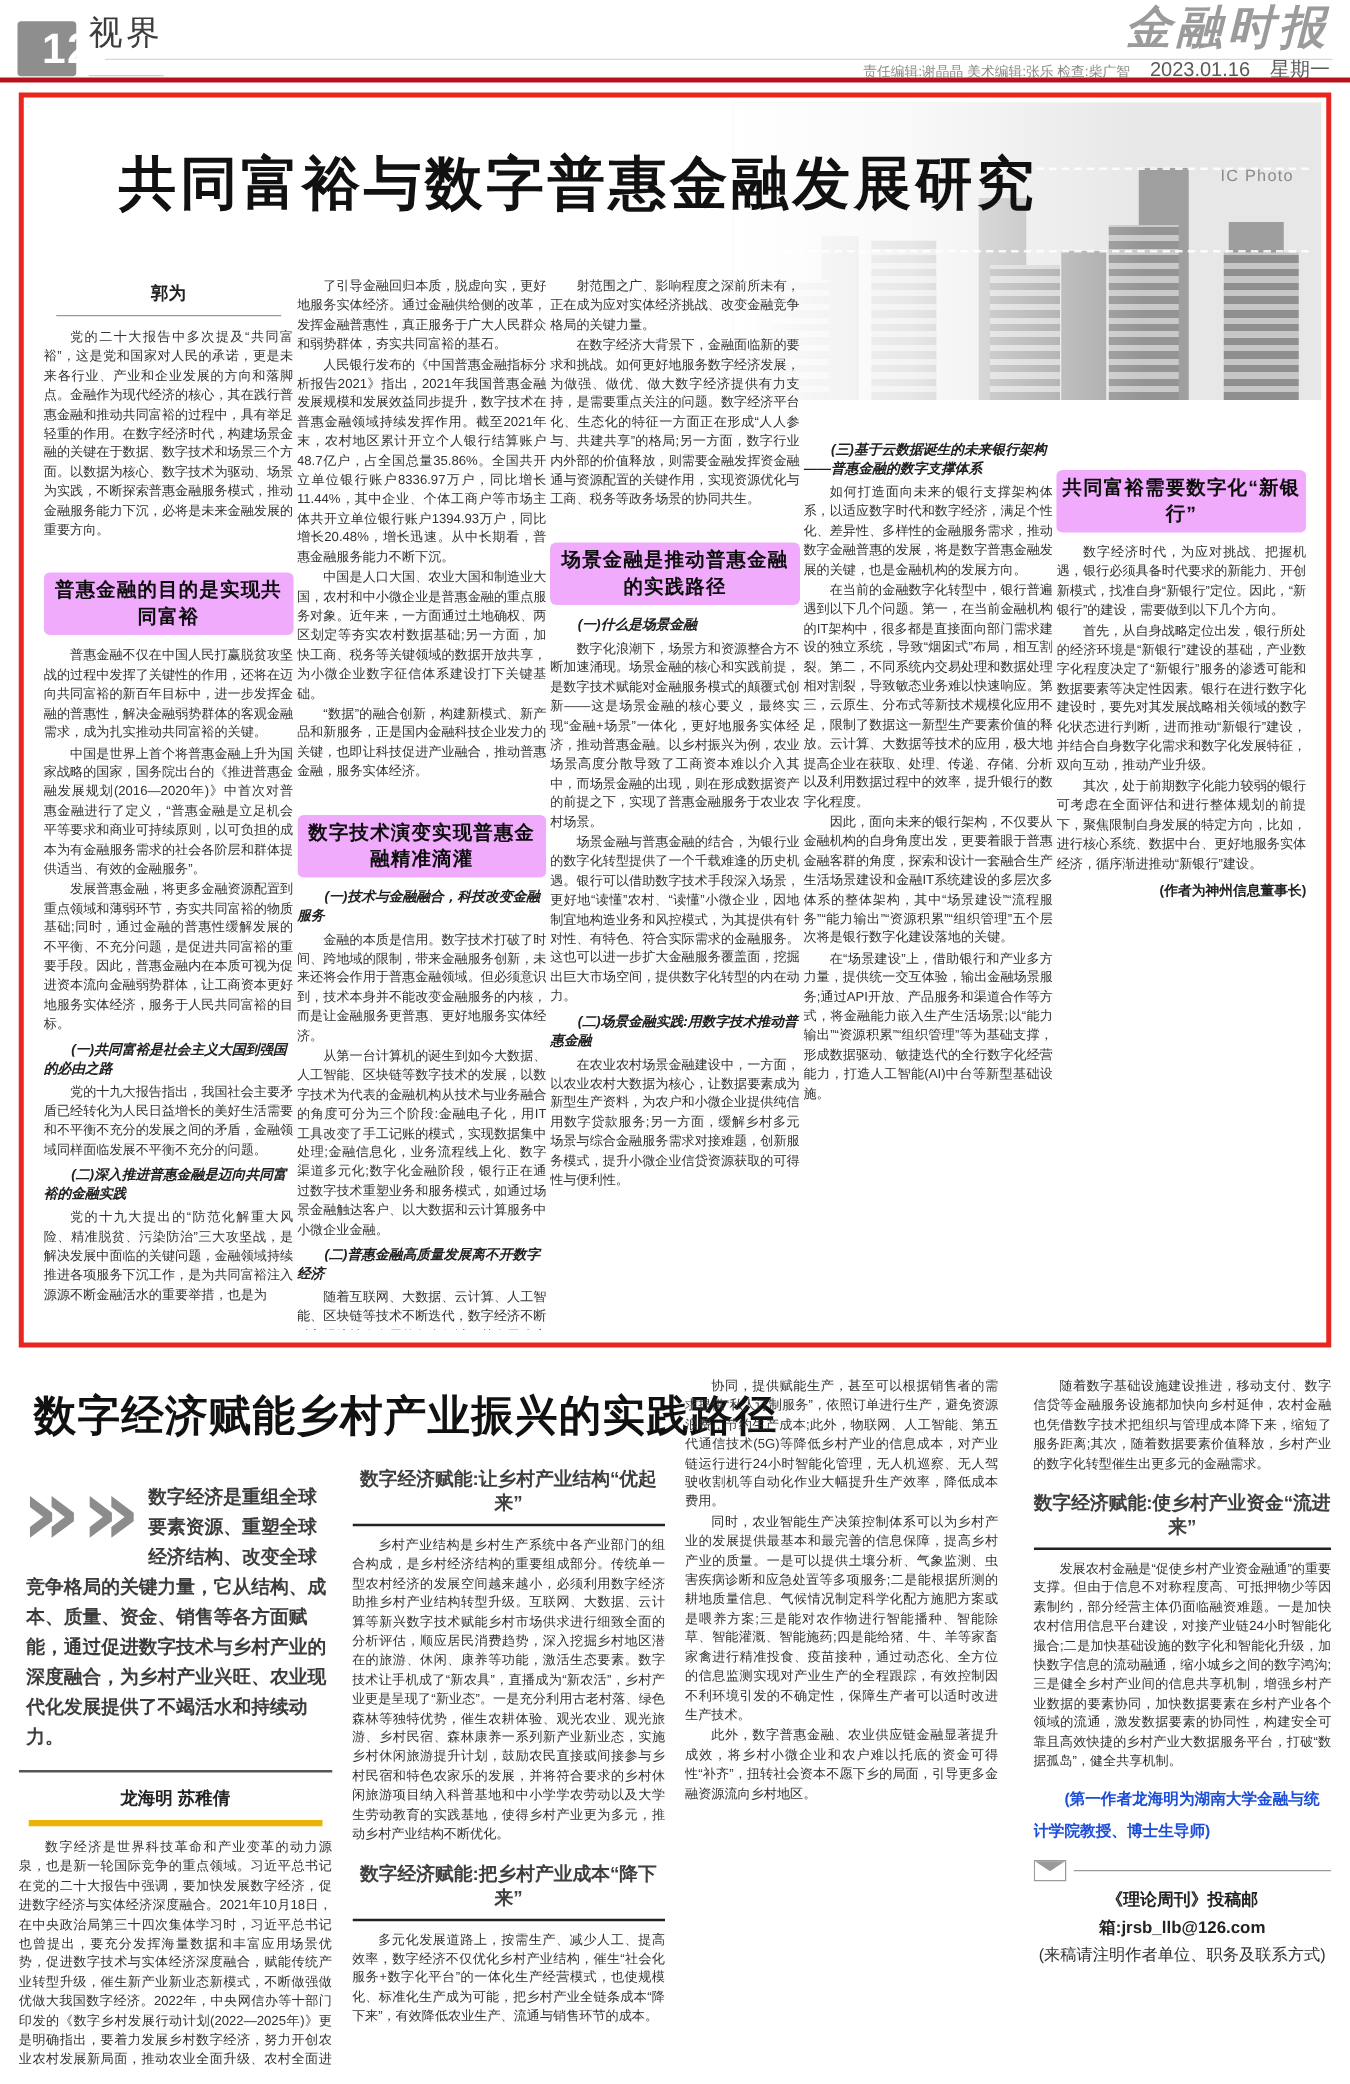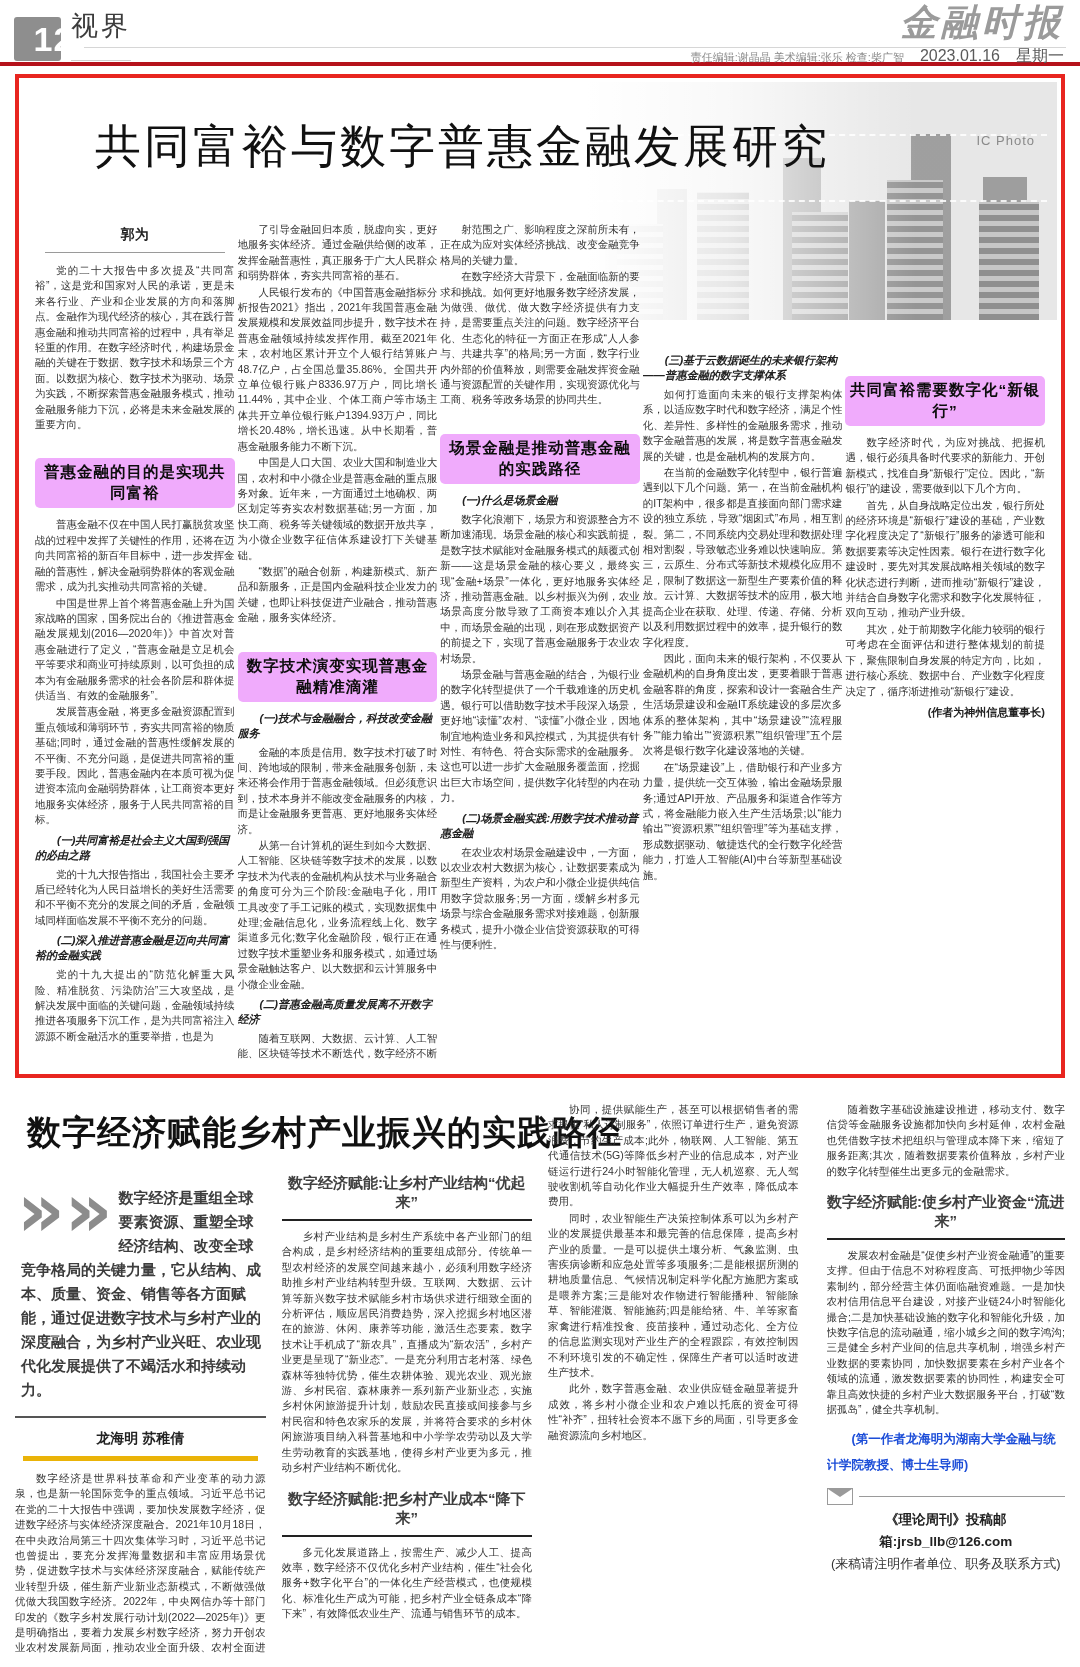--- a/index.html
+++ b/index.html
@@ -49,21 +49,21 @@
         repeating-linear-gradient(to top, #a2a2a2 0 6px, #d2d2d2 6px 11px) 110px 100%/52px 128px no-repeat,
         repeating-linear-gradient(to top, #9a9a9a 0 6px, #cecece 6px 11px) 205px 100%/56px 108px no-repeat,
         repeating-linear-gradient(to top, #949494 0 6px, #c9c9c9 6px 11px) 300px 100%/56px 140px no-repeat,
         repeating-linear-gradient(to top, #8f8f8f 0 6px, #c6c6c6 6px 11px) 392px 100%/60px 118px no-repeat;
   }
   .a1-photo .dash { position:absolute; border-top:2px dashed rgba(255,255,255,.85); left:10px; right:10px; }
   .a1-photo .fade { position:absolute; inset:0; background:linear-gradient(to right,#ffffff 0%,rgba(255,255,255,.75) 30%,rgba(255,255,255,0) 70%); }
   .photo-credit { position:absolute; right:10px; bottom:60px; font-size:13px; color:#8a8a8a;
               z-index:2; letter-spacing:1px; }
   .a1-title { position:relative; z-index:1; text-align:center; padding:28px 240px 0 60px;
-              font-family:"Liberation Serif","DejaVu Serif",serif; font-weight:400;
+              font-family:"Liberation Serif","DejaVu Serif",serif; font-weight:700;
               font-size:46px; letter-spacing:3px; color:#111; white-space:nowrap; }
   .a1-cols { position:relative; z-index:1; display:flex; gap:3px; margin-top:14px; height:842px; overflow:hidden; }
   .col { flex:1 1 0; overflow:hidden; }
   .blk-p { font-size:10.5px; line-height:15.4px; text-align:justify; text-indent:2em;
            color:#333; margin-bottom:1px; }
   .blk-author { text-align:center; font-weight:bold; font-size:14px; color:#222;
            padding:2px 0 8px; margin:2px 10px 10px; border-bottom:1px solid #9a9a9a; }
   .blk-subhead { background:#f0abfc; color:#0d0d0d; font-weight:bold; font-size:15.5px;
            text-align:center; border-radius:5px; padding:4px 2px; margin:26px 0 9px; letter-spacing:1px; }
   .blk-item { font-weight:bold; font-style:italic; font-size:11px; line-height:15px;
@@ -171,21 +171,21 @@
         <p class="blk-p">如何打造面向未来的银行支撑架构体系，以适应数字时代和数字经济，满足个性化、差异性、多样性的金融服务需求，推动数字金融普惠的发展，将是数字普惠金融发展的关键，也是金融机构的发展方向。</p>
         <p class="blk-p">在当前的金融数字化转型中，银行普遍遇到以下几个问题。第一，在当前金融机构的IT架构中，很多都是直接面向部门需求建设的独立系统，导致“烟囱式”布局，相互割裂。第二，不同系统内交易处理和数据处理相对割裂，导致敏态业务难以快速响应。第三，云原生、分布式等新技术规模化应用不足，限制了数据这一新型生产要素价值的释放。云计算、大数据等技术的应用，极大地提高企业在获取、处理、传递、存储、分析以及利用数据过程中的效率，提升银行的数字化程度。</p>
         <p class="blk-p">因此，面向未来的银行架构，不仅要从金融机构的自身角度出发，更要着眼于普惠金融客群的角度，探索和设计一套融合生产生活场景建设和金融IT系统建设的多层次多体系的整体架构，其中“场景建设”“流程服务”“能力输出”“资源积累”“组织管理”五个层次将是银行数字化建设落地的关键。</p>
         <p class="blk-p">在“场景建设”上，借助银行和产业多方力量，提供统一交互体验，输出金融场景服务;通过API开放、产品服务和渠道合作等方式，将金融能力嵌入生产生活场景;以“能力输出”“资源积累”“组织管理”等为基础支撑，形成数据驱动、敏捷迭代的全行数字化经营能力，打造人工智能(AI)中台等新型基础设施。</p>
       </div>
     <div class="col">
         <div class="blk-spacer" style="height: 128px;"></div>
         <div class="blk-subhead">共同富裕需要数字化“新银行”</div>
         <p class="blk-p">数字经济时代，为应对挑战、把握机遇，银行必须具备时代要求的新能力、开创新模式，找准自身“新银行”定位。因此，“新银行”的建设，需要做到以下几个方向。</p>
         <p class="blk-p">首先，从自身战略定位出发，银行所处的经济环境是“新银行”建设的基础，产业数字化程度决定了“新银行”服务的渗透可能和数据要素等决定性因素。银行在进行数字化建设时，要先对其发展战略相关领域的数字化状态进行判断，进而推动“新银行”建设，并结合自身数字化需求和数字化发展特征，双向互动，推动产业升级。</p>
-        <p class="blk-p">其次，处于前期数字化能力较弱的银行可考虑在全面评估和进行整体规划的前提下，聚焦限制自身发展的特定方向，比如，进行核心系统、数据中台、产业数字化程度决定了，循序渐进推动“新银行”建设。</p>
+        <p class="blk-p">其次，处于前期数字化能力较弱的银行可考虑在全面评估和进行整体规划的前提下，聚焦限制自身发展的特定方向，比如，进行核心系统、数据中台、更好地服务实体经济，循序渐进推动“新银行”建设。</p>
         <div class="blk-credit">(作者为神州信息董事长)</div>
       </div>
   </div>
 </div>
 
 <div class="article2">
   <div class="a2-grid">
     <h2 class="a2-title">数字经济赋能乡村产业振兴的实践路径</h2>
     <div class="col a2-c1">
         <div class="blk-intro"><span class="chevron">»»</span><span class="intro-text">数字经济是重组全球要素资源、重塑全球经济结构、改变全球竞争格局的关键力量，它从结构、成本、质量、资金、销售等各方面赋能，通过促进数字技术与乡村产业的深度融合，为乡村产业兴旺、农业现代化发展提供了不竭活水和持续动力。</span></div>

